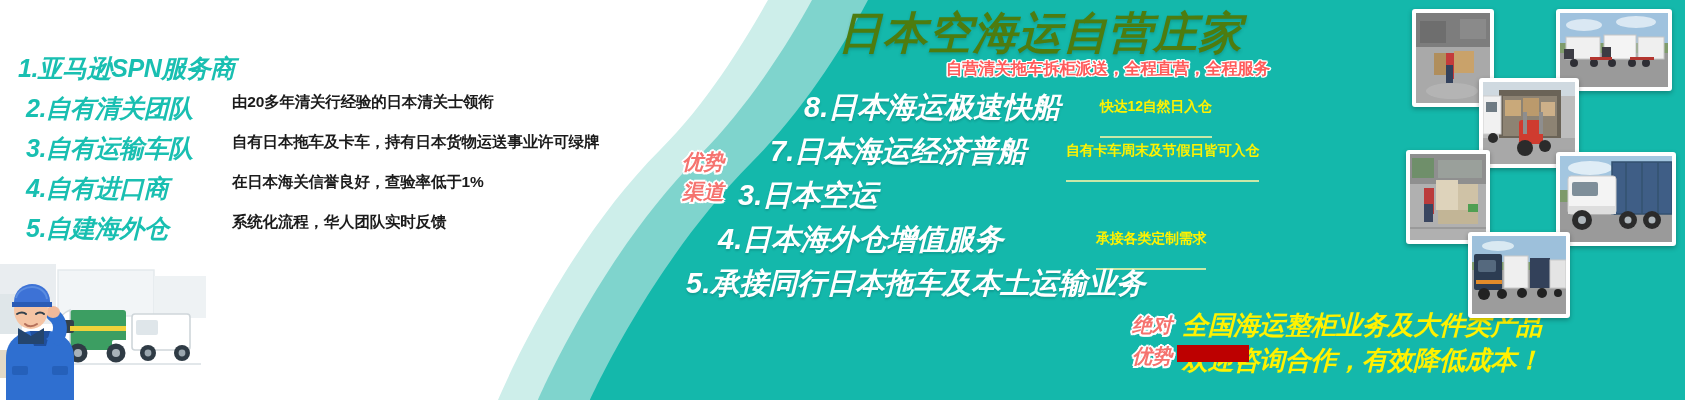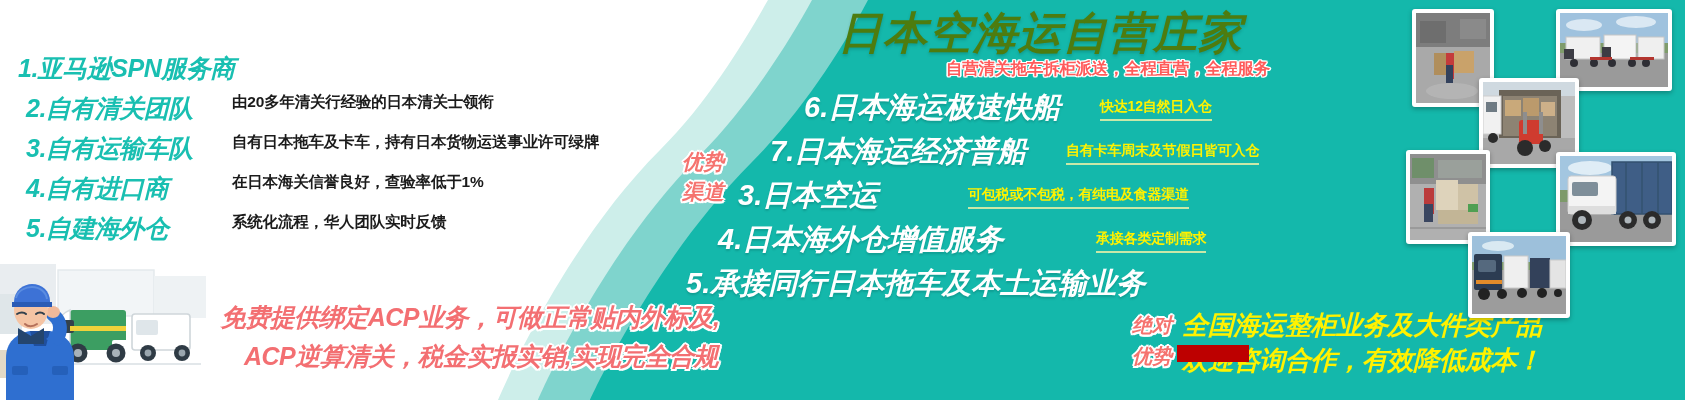--- a/index.html
+++ b/index.html
@@ -109,21 +109,21 @@
     letter-spacing:0px;
     text-shadow:0 2px 2px rgba(0,70,65,.22);
   }
   .srow .snote{
     position:absolute;
     color:#fff200;
     font-size:14px;font-weight:bold;
     white-space:nowrap;
     letter-spacing:-0.2px;
     border-bottom:2px solid #c9e8a8;
-    padding-bottom:3px;
+    padding-bottom:20px;
   }
 
   
   .badge-abs{
     position:absolute;left:1110px;top:310px;
     width:62px;text-align:right;
     color:#f5736f;
     font-size:20px;font-weight:bold;font-style:italic;
     line-height:31px;
     text-shadow:
@@ -231,45 +231,40 @@
     <ellipse cx="35" cy="56" rx="17" ry="19" fill="#f5c4a4"></ellipse>
     <path d="M18,48 C18,36 28,30 36,30 C46,30 54,37 54,47 L54,50 L18,51 Z" fill="#3d72d6"></path>
     <path d="M16,48 L56,48 L56,53 L16,53 Z" fill="#2a5bb5"></path>
     <path d="M20,44 C22,36 30,33 36,33 C44,33 50,38 51,45" fill="none" stroke="#5a8ce0" stroke-width="2"></path>
     <path d="M21,60 C24,58 28,58 30,60" fill="none" stroke="#33414d" stroke-width="2" stroke-linecap="round"></path>
     <path d="M40,60 C42,58 46,58 48,60" fill="none" stroke="#33414d" stroke-width="2" stroke-linecap="round"></path>
     <path d="M29,70 C32,73 37,73 41,70" fill="none" stroke="#b4705a" stroke-width="2" stroke-linecap="round"></path>
     <path d="M22,74 L35,82 L48,74 L48,90 L22,90 Z" fill="#24456e"></path>
   </svg>
 
-  <div class="redblock">
-    <div>免费提供绑定ACP业务，可做正常贴内外标及,</div>
-    <div class="l2">ACP逆算清关，税金实报实销,实现完全合规</div>
-  </div>
 
   <div class="headline">日本空海运自营庄家</div>
   <div class="subhead">自营清关拖车拆柜派送，全程直营，全程服务</div>
 
   <div class="badge-adv">
     <div>优势</div>
     <div>渠道</div>
   </div>
 
   <div class="svc">
     <div class="srow">
-      <span class="stitle" style="left:104px;top:0;">6.日本海运极速快船</span>
+      <span class="stitle" style="left:104px;top:0;">8.日本海运极速快船</span>
       <span class="snote" style="left:400px;top:10px;">快达12自然日入仓</span>
     </div>
     <div class="srow">
       <span class="stitle" style="left:70px;top:0;">7.日本海运经济普船</span>
       <span class="snote" style="left:366px;top:10px;">自有卡车周末及节假日皆可入仓</span>
     </div>
     <div class="srow">
       <span class="stitle" style="left:38px;top:0;">3.日本空运</span>
-      <span class="snote" style="left:268px;top:10px;">可包税或不包税，有纯电及食器渠道</span>
     </div>
     <div class="srow">
       <span class="stitle" style="left:18px;top:0;">4.日本海外仓增值服务</span>
       <span class="snote" style="left:396px;top:10px;">承接各类定制需求</span>
     </div>
     <div class="srow">
       <span class="stitle" style="left:-14px;top:0;">5.承接同行日本拖车及本土运输业务</span>
     </div>
   </div>
 

